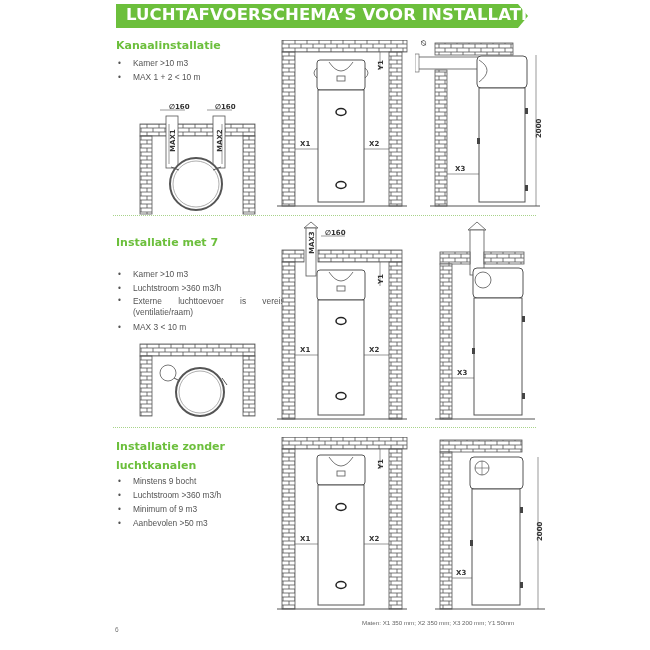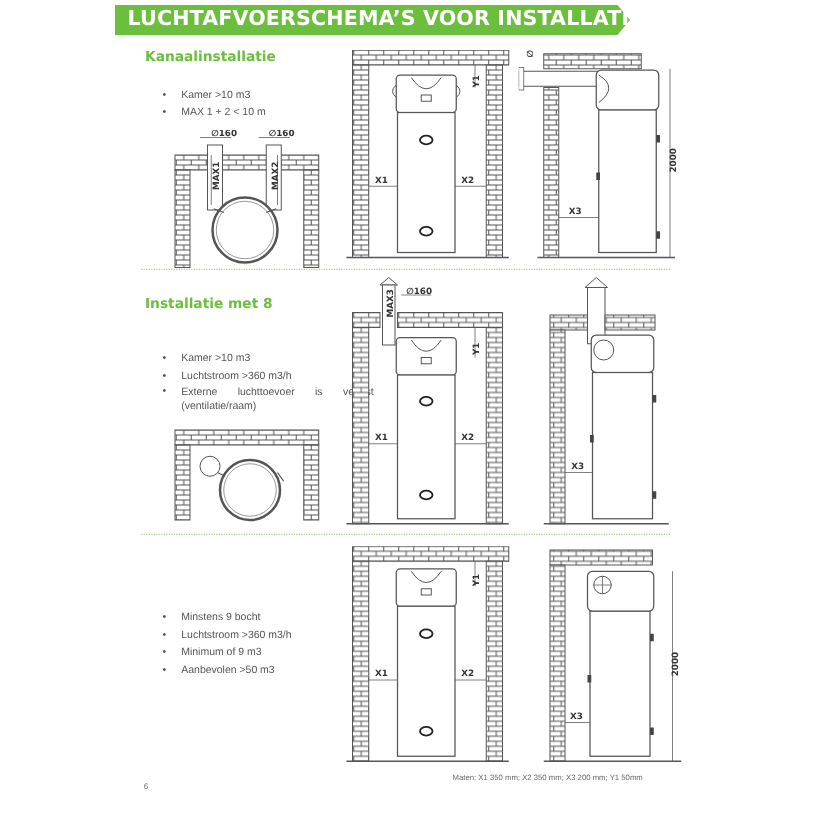--- a/index.html
+++ b/index.html
@@ -1,21 +1,21 @@
 <!DOCTYPE html>
 <html><head>
 <meta charset="utf-8">
 <style>
   html, body { margin:0; padding:0; background:#ffffff; }
   body { width:650px; height:650px; position:relative; overflow:hidden; font-family:"DejaVu Sans", sans-serif; color:#444; }
-  .banner { position:absolute; left:92px; top:4px; width:412px; height:32px; }
+  .banner { position:absolute; left:116px; top:4px; width:412px; height:32px; }
   .banner svg { position:absolute; left:0; top:0; }
   .banner-title { position:absolute; left:10px; top:1px; font-family:"DejaVu Sans", sans-serif; font-weight:bold; font-size:16.5px; color:#fff; letter-spacing:0.1px; white-space:nowrap; }
   .section-title { position:absolute; left:116px; font-weight:bold; color:#6cbf3c; font-size:11px; line-height:19px; }
-  .bullets { position:absolute; left:118px; margin:12px; padding:0; list-style:none; font-family:"Liberation Sans", sans-serif; font-size:8.4px; color:#555; }
+  .bullets { position:absolute; left:118px; margin:0; padding:0; list-style:none; font-family:"Liberation Sans", sans-serif; font-size:8.4px; color:#555; }
   .bullets li { position:relative; padding-left:15px; line-height:14px; }
   .bullets li::before { content:"•"; position:absolute; left:0; top:0; color:#555; }
   .bullets li.wrap { line-height:11px; padding-top:1px; padding-bottom:2px; text-align:justify; width:154px; }
   .sep { position:absolute; left:113px; width:423px; height:0; border-top:1px dotted #a8d38a; }
   .diag { position:absolute; }
   .footer-note { position:absolute; left:362px; top:619px; font-family:"Liberation Sans", sans-serif; font-size:6.2px; color:#666; white-space:nowrap; }
   .page-num { position:absolute; left:115px; top:626px; font-family:"Liberation Sans", sans-serif; font-size:6.5px; color:#777; }
   svg text { font-family:"DejaVu Sans", sans-serif; }
 </style>
 </head>
@@ -99,26 +99,27 @@
   <line x1="32" y1="134" x2="64" y2="134" stroke="#555" stroke-width="0.6"></line>
   <text x="40" y="131" font-size="7" font-weight="bold" fill="#333">X3</text>
   <line x1="121" y1="15" x2="121" y2="166" stroke="#555" stroke-width="0.6"></line>
   <text x="126" y="98" font-size="7" font-weight="bold" fill="#333" transform="rotate(-90 126 98)">2000</text>
   <line x1="15" y1="166" x2="125" y2="166" stroke="#555" stroke-width="1.2"></line>
 </svg>
 
 <div class="sep" style="top:215px;"></div>
 
 <div class="section-title" style="top:233px;">
-  <div>Installatie met 8</div>
+  <div>Installatie met 7</div>
 </div>
 <ul class="bullets" style="top:267px;">
   <li>Kamer &gt;10 m3</li>
   <li>Luchtstroom &gt;360 m3/h</li>
   <li class="wrap">Externe luchttoevoer is vereist (ventilatie/raam)</li>
+  <li>MAX 3 &lt; 10 m</li>
 </ul>
 
 <svg class="diag" style="left:135px;top:340px;" width="125" height="80" viewBox="0 0 125 80">
   <rect x="5" y="4" width="115" height="12" fill="url(#brick)" stroke="#555" stroke-width="0.8"></rect>
   <rect x="5" y="16" width="12" height="60" fill="url(#brick)" stroke="#555" stroke-width="0.8"></rect>
   <rect x="108" y="16" width="12" height="60" fill="url(#brick)" stroke="#555" stroke-width="0.8"></rect>
   <circle cx="65" cy="52" r="24" fill="#fff" stroke="#555" stroke-width="2"></circle>
   <circle cx="65" cy="52" r="21" fill="#fff" stroke="#777" stroke-width="0.6"></circle>
   <circle cx="33" cy="33" r="8" fill="#fff" stroke="#555" stroke-width="0.8"></circle>
   <line x1="39" y1="38" x2="45" y2="41" stroke="#555" stroke-width="1"></line>
@@ -163,20 +164,22 @@
   <rect x="47" y="130" width="3" height="6" fill="#444"></rect>
   <rect x="97" y="175" width="3" height="6" fill="#444"></rect>
   <line x1="27" y1="160" x2="49" y2="160" stroke="#555" stroke-width="0.6"></line>
   <text x="32" y="157" font-size="7" font-weight="bold" fill="#333">X3</text>
   <line x1="10" y1="201" x2="110" y2="201" stroke="#555" stroke-width="1.2"></line>
 </svg>
 
 <div class="sep" style="top:427px;"></div>
 
 <div class="section-title" style="top:437px;">
+  <div>Installatie zonder</div>
+  <div>luchtkanalen</div>
 </div>
 <ul class="bullets" style="top:474px;">
   <li>Minstens 9 bocht</li>
   <li>Luchtstroom &gt;360 m3/h</li>
   <li>Minimum of 9 m3</li>
   <li>Aanbevolen &gt;50 m3</li>
 </ul>
 
 <svg class="diag" style="left:277px;top:437px;" width="135" height="175" viewBox="0 0 135 175">
   <rect x="5" y="0" width="125" height="12" fill="url(#brick)" stroke="#555" stroke-width="0.8"></rect>

